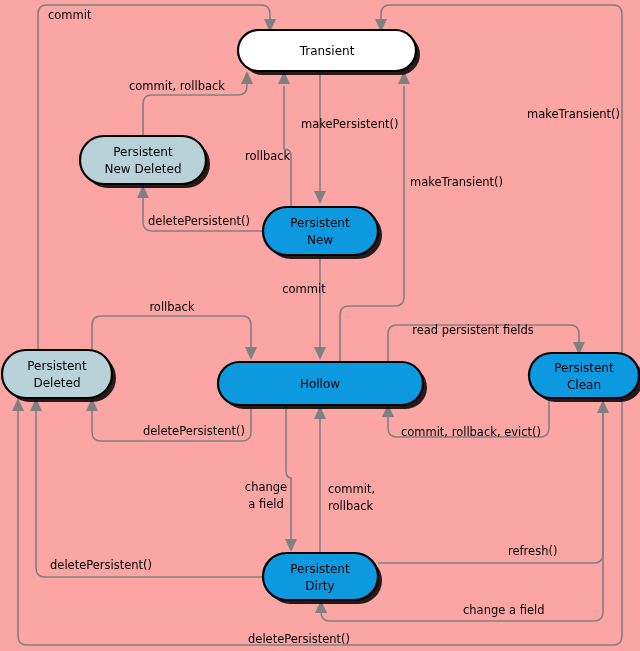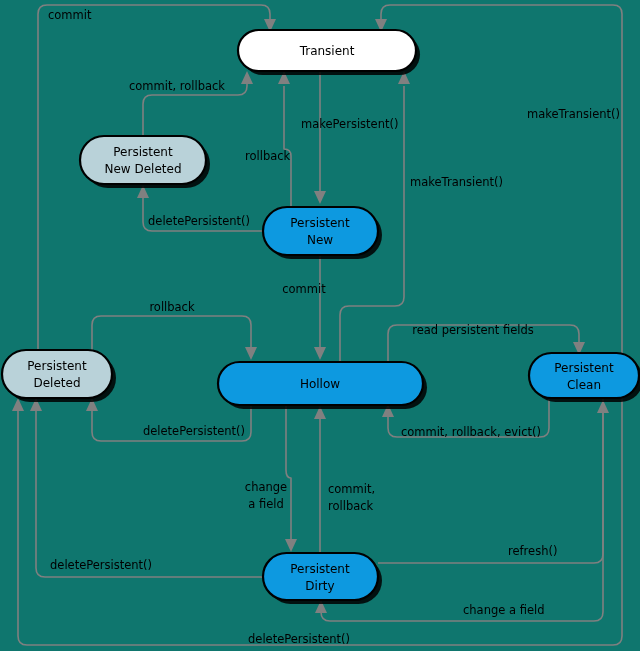--- a/index.html
+++ b/index.html
@@ -4,21 +4,21 @@
 <style>
   html, body {
     margin: 0;
     padding: 0;
     background: #ffffff;
   }
   #diagram-root {
     position: relative;
     width: 640px;
     height: 651px;
-    background: #0f766e;
+    background: #fca5a5;
     font-family: "DejaVu Sans", sans-serif;
     overflow: hidden;
   }
   svg#state-diagram {
     display: block;
     width: 640px;
     height: 651px;
   }
   .edge-path {
     fill: none;

